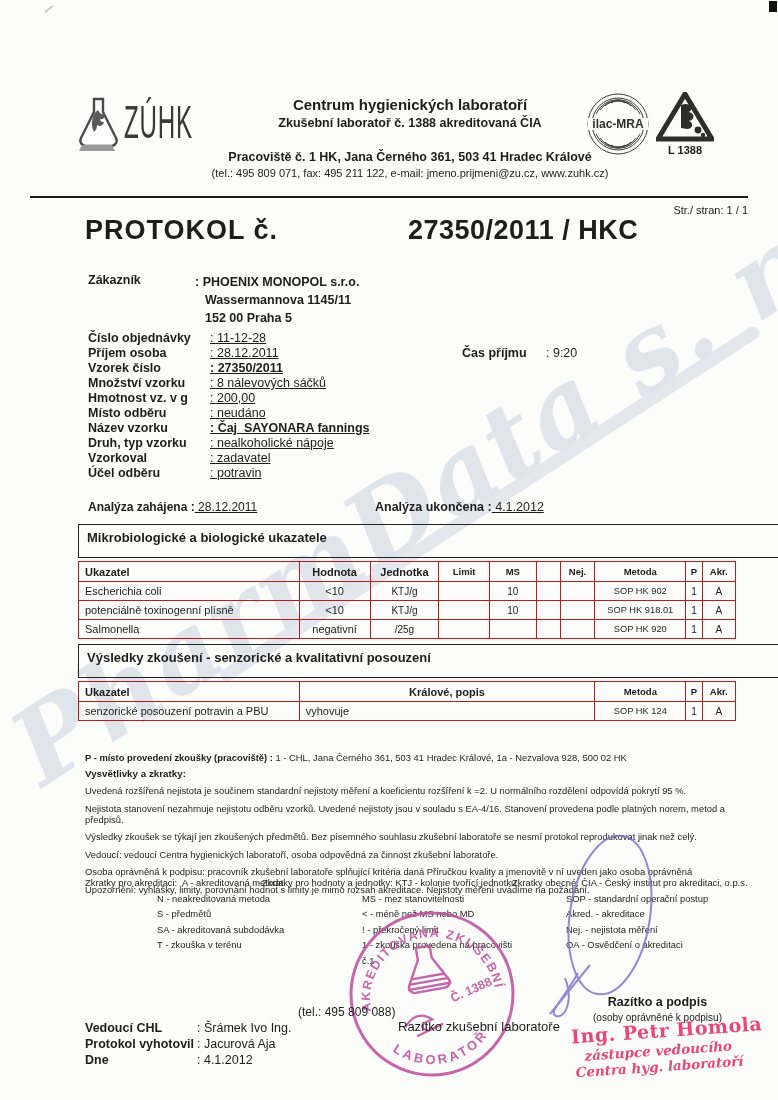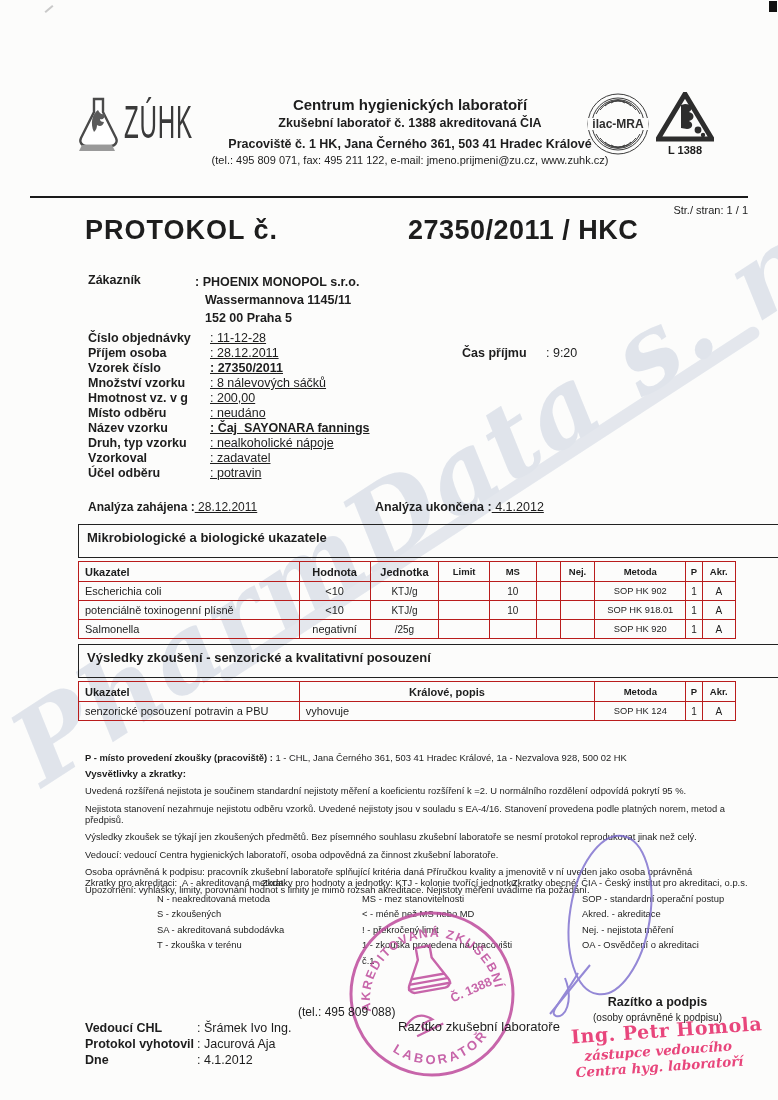--- a/index.html
+++ b/index.html
@@ -16,21 +16,21 @@
            font-size:104px;color:#c6cedd;letter-spacing:2px;white-space:nowrap;}
   .wm-underline{margin:-26px 0 0 210px;width:640px;height:13px;border-radius:8px;background:#cdd4e1;}
   
   .logo-wrap{left:76px;top:96px;display:flex;align-items:flex-start;z-index:2;}
   .logo-text{font-size:31px;font-weight:400;color:#3a3a3a;letter-spacing:1px;
              transform:scaleY(1.5) scaleX(.78);transform-origin:left top;display:inline-block;margin-left:2px;}
   .head-center{left:172px;top:94px;width:476px;text-align:center;z-index:1;}
   .h-line1{font-size:21px;font-weight:bold;letter-spacing:.2px;}
   .h-line2{font-size:15px;font-weight:bold;margin-top:2px;}
   .h-line3{font-size:12.5px;font-weight:bold;margin-top:3px;}
-  .h-line4{font-size:12.5px;font-weight:bold;margin-top:7px;}
+  .h-line4{font-size:12.5px;font-weight:bold;margin-top:20px;}
   .h-line5{font-size:11px;margin-top:3px;}
   .head-logos{left:586px;top:92px;display:flex;gap:6px;align-items:flex-start;z-index:2;}
   .cia-label{font-size:11px;font-weight:bold;text-align:center;margin-top:-2px;}
   .rule{left:30px;top:196px;width:718px;height:2px;background:#1a1a1a;}
   .page-ref{left:0;top:204px;width:748px;text-align:right;font-size:11px;}
   
   .protokol-title{left:85px;top:215px;font-size:27px;font-weight:bold;letter-spacing:1px;}
   .protokol-number{left:408px;top:215px;font-size:27px;font-weight:bold;letter-spacing:.5px;}
   
   .customer{left:88px;top:273px;font-size:12.5px;}
@@ -65,21 +65,21 @@
   .note-loc b{font-weight:bold;}
   .notes-heading{font-weight:bold;font-size:9.8px;margin-bottom:6px;}
   .note-item{margin-bottom:6.5px;}
   
   .abbr-col{top:875px;font-size:9.4px;line-height:15.5px;z-index:1;}
   .abbr-c1{left:85px;width:235px;}
   .abbr-c2{left:262px;width:255px;}
   .abbr-c3{left:512px;width:260px;}
   .abbr-c1 .abbr-items{margin-left:72px;}
   .abbr-c2 .abbr-items{margin-left:100px;}
-  .abbr-c3 .abbr-items{margin-left:70px;}
+  .abbr-c3 .abbr-items{margin-left:54px;}
   
   .footer-rows{left:85px;top:1020px;font-size:12.5px;line-height:16px;z-index:4;}
   .frow2{display:flex;}
   .flabel2{width:112px;font-weight:bold;flex:none;}
   .tel-note{left:298px;top:1005px;font-size:12px;z-index:4;}
   .lab-stamp-caption{left:398px;top:1019px;font-size:13px;z-index:4;}
   .sign-block{left:560px;top:995px;width:195px;text-align:center;z-index:4;}
   .sign-title{font-size:12.5px;font-weight:bold;}
   .sign-sub{font-size:10px;margin-top:3px;}
   
@@ -318,21 +318,21 @@
     <div class="note-item">Výsledky zkoušek se týkají jen zkoušených předmětů.   Bez písemného souhlasu zkušební laboratoře se nesmí protokol reprodukovat jinak než celý.</div>
     <div class="note-item">Vedoucí: vedoucí Centra hygienických laboratoří, osoba odpovědná za činnost zkušební laboratoře.</div>
     <div class="note-item">Osoba oprávněná k podpisu: pracovník zkušební laboratoře splňující kritéria daná Příručkou kvality a jmenovitě v ní uveden jako osoba oprávněná</div>
     <div class="note-item">Upozornění: vyhlášky, limity, porovnání hodnot s limity je mimo rozsah akreditace. Nejistoty měření uvádíme na požádání.</div>
   </div>
 
   <div class="abs abbr-col abbr-c1">
     <div><span>Zkratky pro akreditaci:</span>&nbsp; <span>A - akreditovaná metoda</span></div>
     <div class="abbr-items">
       <div>N - neakreditovaná metoda</div>
-      <div>S - zkoušených</div>
+      <div>S - předmětů</div>
       <div>SA - akreditovaná subdodávka</div>
       <div>T - zkouška  v terénu</div>
     </div>
   </div>
   <div class="abs abbr-col abbr-c2">
     <div><span>Zkratky pro hodnoty a jednotky:</span> <span>KTJ - kolonie tvořící jednotku</span></div>
     <div class="abbr-items">
       <div>MS - mez stanovitelnosti</div>
       <div>&lt; - méně než MS nebo MD</div>
       <div>! - překročený limit</div>

